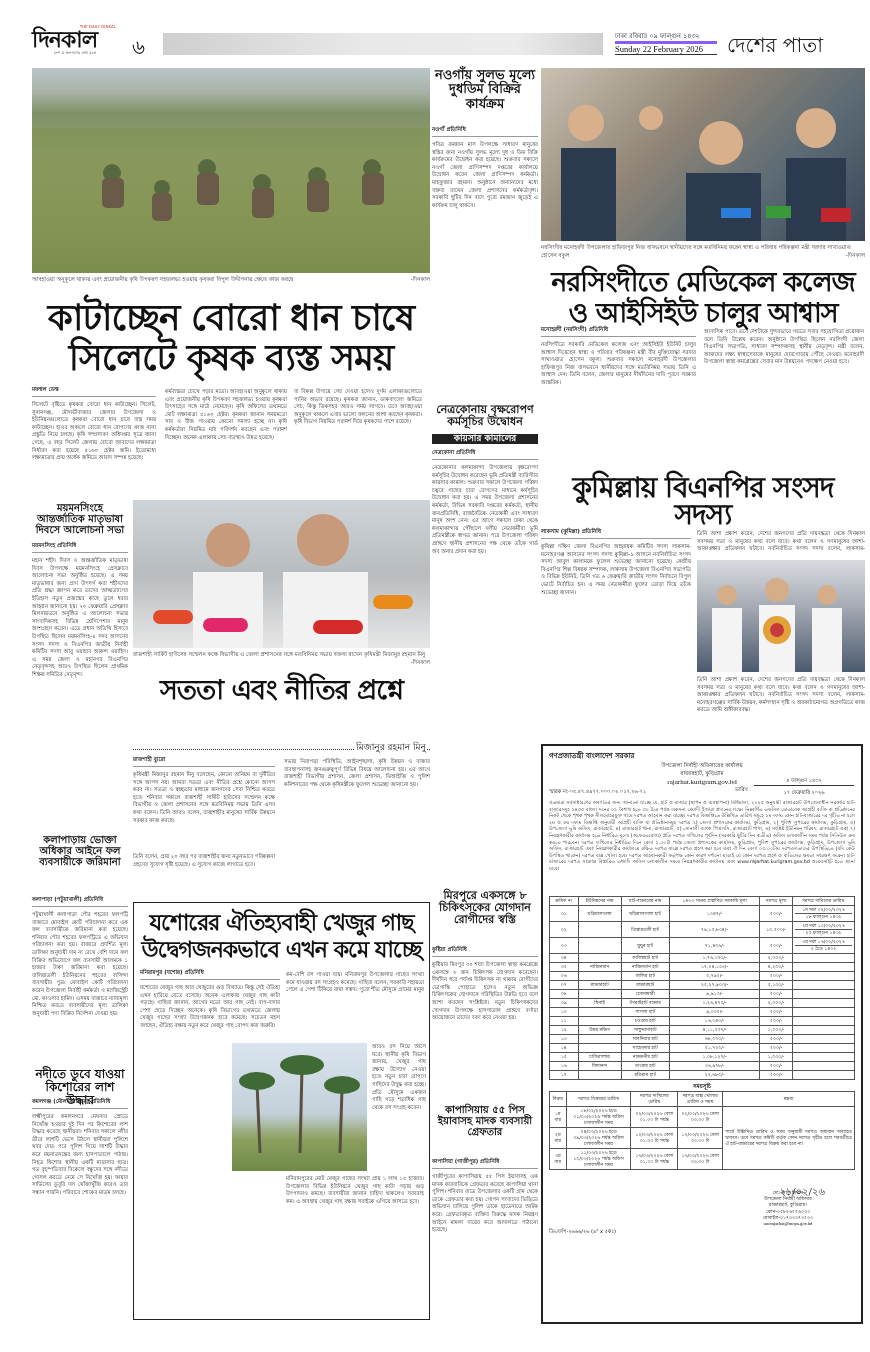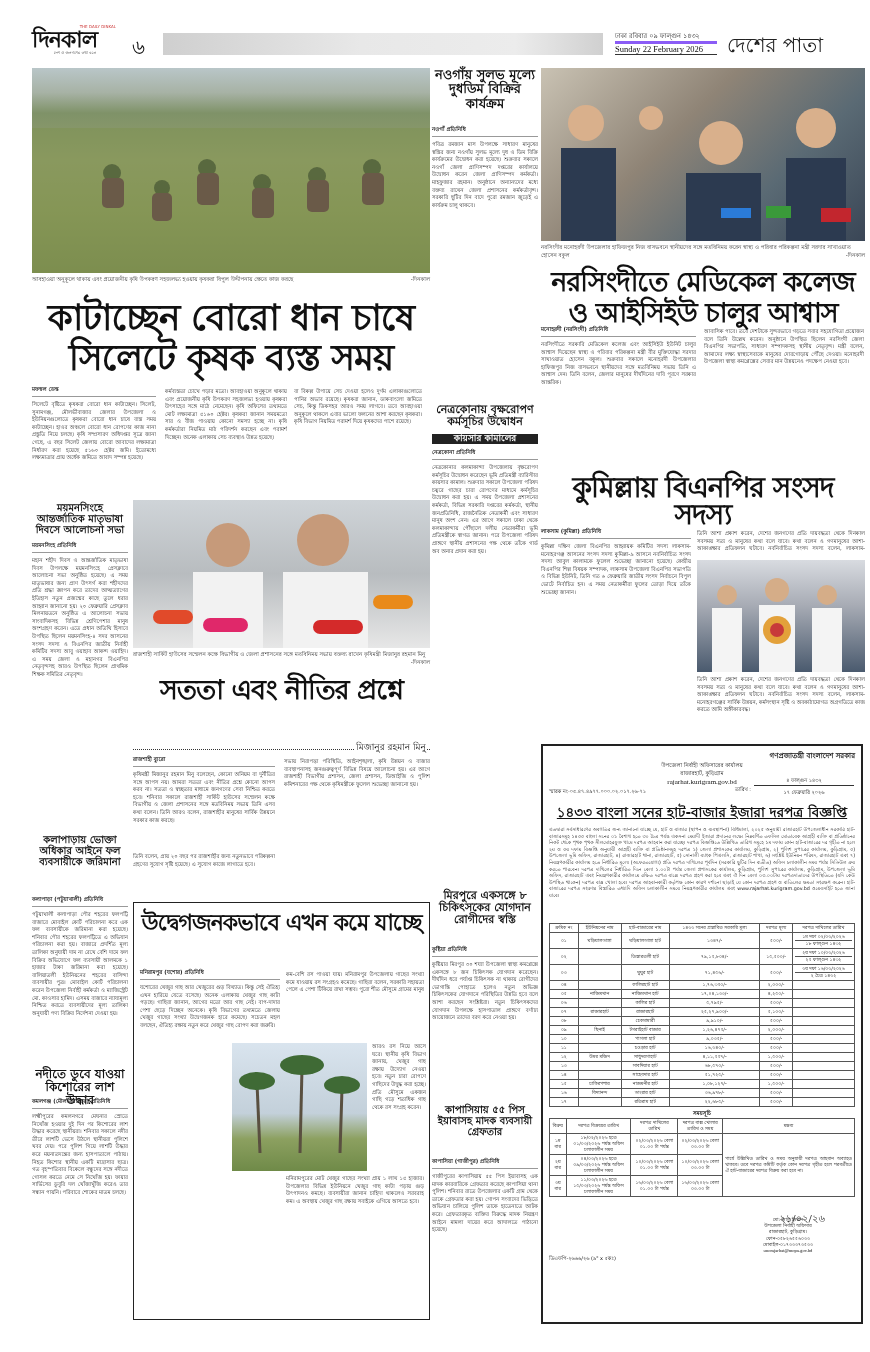--- a/index.html
+++ b/index.html
@@ -200,20 +200,21 @@
 </div>
 
 <div class="abs hl-mid" style="left:32px;top:1068px;width:96px;font-size:12px">নদীতে ডুবে যাওয়া কিশোরের লাশ উদ্ধার</div>
 <div class="abs" style="left:32px;top:1098px;width:96px">
   <div class="byline">কমলগঞ্জ (মৌলভীবাজার) প্রতিনিধি</div>
   <div class="body-text" style="height:212px">লক্ষ্মীপুরের কমলনগরে মেঘনার স্রোতে নিখোঁজ হওয়ার দুই দিন পর কিশোরের লাশ উদ্ধার করেছে স্থানীয়রা। শনিবার সকালে নদীর তীরে লাশটি ভেসে উঠলে স্থানীয়রা পুলিশে খবর দেয়। পরে পুলিশ গিয়ে লাশটি উদ্ধার করে ময়নাতদন্তের জন্য হাসপাতালে পাঠায়। নিহত কিশোর স্থানীয় একটি মাদ্রাসার ছাত্র। গত বৃহস্পতিবার বিকেলে বন্ধুদের সঙ্গে নদীতে গোসল করতে নেমে সে নিখোঁজ হয়। ফায়ার সার্ভিসের ডুবুরি দল খোঁজাখুঁজি করেও তার সন্ধান পায়নি। পরিবারে শোকের মাতম চলছে।</div>
 </div>
 
 <div class="abs boxed" style="left:133px;top:902px;width:297px;height:418px">
   <div class="hl-big" style="font-size:22px;line-height:27px;margin-top:6px">
+    <div>যশোরের ঐতিহ্যবাহী খেজুর গাছ</div>
     <div>উদ্বেগজনকভাবে এখন কমে যাচ্ছে</div>
   </div>
   <div style="position:absolute;left:6px;top:66px;width:140px">
     <div class="byline">মনিরামপুর (যশোর) প্রতিনিধি</div>
     <div class="body-text" style="height:340px">যশোরের খেজুর গাছ আর খেজুরের গুড় বিখ্যাত। কিন্তু সেই ঐতিহ্য এখন হারিয়ে যেতে বসেছে। অনেক এলাকায় খেজুর গাছ কাটা পড়ছে। গাছিরা জানান, আগের মতো আর গাছ নেই। বাপ-দাদার পেশা ছেড়ে দিচ্ছেন অনেকে। কৃষি বিভাগের তথ্যমতে জেলায় খেজুর গাছের সংখ্যা উদ্বেগজনক হারে কমেছে। সচেতন মহল বলছেন, ঐতিহ্য রক্ষায় নতুন করে খেজুর গাছ রোপণ করা জরুরি।</div>
   </div>
   <div class="body-text" style="position:absolute;left:152px;top:68px;width:138px;height:22px">কম-বেশি রস পাওয়া যায়। মনিরামপুর উপজেলায় গাছের সংখ্যা কমে যাওয়ায় রস সংগ্রহও কমেছে। গাছিরা বলেন, সরকারি সহায়তা পেলে এ পেশা টিকিয়ে রাখা সম্ভব। পুরো শীত মৌসুমে গ্রামের মানুষ ভোরে খেজুরের রস খাওয়ার জন্য অপেক্ষা করে।</div>
   <div class="photo" style="position:absolute;left:98px;top:140px;width:135px;height:128px;background:linear-gradient(180deg,#d9e4ee,#c3d0da 55%,#8ca060 75%,#6f8a48)">
     <svg width="135" height="128">
       <g stroke="#5a5040" stroke-width="3">
@@ -238,31 +239,30 @@
   <div class="body-text" style="height:96px">কুষ্টিয়ার মিরপুর ৩০ শয্যা উপজেলা স্বাস্থ্য কমপ্লেক্সে একসঙ্গে ৮ জন চিকিৎসক যোগদান করেছেন। দীর্ঘদিন ধরে পর্যাপ্ত চিকিৎসক না থাকায় রোগীদের ভোগান্তি পোহাতে হলেও নতুন অভিজ্ঞ চিকিৎসকের যোগদানে পরিস্থিতির উন্নতি হবে বলে আশা করছেন সংশ্লিষ্টরা। নতুন চিকিৎসকদের যোগদান উপলক্ষে হাসপাতাল প্রাঙ্গণে বর্ণাঢ্য আয়োজনে তাদের বরণ করে নেওয়া হয়।</div>
 </div>
 
 <div class="abs hl-mid" style="left:432px;top:1104px;width:106px;font-size:10px">কাপাসিয়ায় ৫৫ পিস ইয়াবাসহ মাদক ব্যবসায়ী গ্রেফতার</div>
 <div class="abs" style="left:432px;top:1158px;width:106px">
   <div class="byline">কাপাসিয়া (গাজীপুর) প্রতিনিধি</div>
   <div class="body-text" style="height:146px">গাজীপুরের কাপাসিয়ায় ৫৫ পিস ইয়াবাসহ এক মাদক কারবারিকে গ্রেফতার করেছে কাপাসিয়া থানা পুলিশ। শনিবার রাতে উপজেলার একটি গ্রাম থেকে তাকে গ্রেফতার করা হয়। গোপন সংবাদের ভিত্তিতে অভিযান চালিয়ে পুলিশ তাকে হাতেনাতে আটক করে। গ্রেফতারকৃত ব্যক্তির বিরুদ্ধে মাদক নিয়ন্ত্রণ আইনে মামলা দায়ের করে আদালতে পাঠানো হয়েছে।</div>
 </div>
 
 <div class="abs notice">
-  <div style="text-align:right;font-size:7px;font-weight:bold">গণপ্রজাতন্ত্রী বাংলাদেশ সরকার</div>
+  <div style="text-align:left;font-size:7px;font-weight:bold">গণপ্রজাতন্ত্রী বাংলাদেশ সরকার</div>
   <div style="text-align:center;font-size:5.5px">উপজেলা নির্বাহী অফিসারের কার্যালয়</div>
   <div style="text-align:center;font-size:5.5px">রাজারহাট, কুড়িগ্রাম</div>
   <div style="text-align:center;font-size:7px;font-family:'Liberation Serif',serif">rajarhat.kurigram.gov.bd</div>
   <div style="position:relative;height:14px;font-size:5px">
     <span style="position:absolute;left:0;top:2px">স্মারক নং-০৫.৪৭.৪৯৭৭.০০০.০২.০১৭.২৬-৭১</span>
     <span style="position:absolute;left:186px;top:0">তারিখ :</span>
     <span style="position:absolute;left:205px;top:-9px;width:100px;text-align:center;border-bottom:1px solid #333">৪ ফাল্গুন ১৪৩২</span>
     <span style="position:absolute;left:205px;top:3px;width:100px;text-align:center">১৭ ফেব্রুয়ারি ২০২৬</span>
   </div>
-  <div style="text-align:center;font-size:13.5px;font-weight:bold;text-decoration:underline;margin:2px 0">১৪৩৩ বাংলা সনের হাট-বাজার ইজারা দরপত্র বিজ্ঞপ্তি</div>
   <div class="body-text" style="font-size:4.8px;line-height:6.6px;height:94px">এতদ্বারা সর্বসাধারণের অবগতির জন্য জানানো যাচ্ছে যে, হাট ও বাজার (স্থাপন ও ব্যবস্থাপনা) বিধিমালা, ২০২৫ অনুযায়ী রাজারহাট উপজেলাধীন সরকারি হাট-বাজারসমূহ ১৪৩৩ বাংলা সনের ০১ বৈশাখ হতে ৩০ চৈত্র পর্যন্ত একসনা মেয়াদী ইজারা প্রদানের লক্ষ্যে নিম্নবর্ণিত তফসিল মোতাবেক আগ্রহী ব্যক্তি বা প্রতিষ্ঠানের নিকট থেকে পৃথক পৃথক সীলমোহরযুক্ত খামে দরপত্র আহবান করা যাচ্ছে। দরপত্র বিজ্ঞপ্তিতে উল্লিখিত তারিখ সমূহে ১ম দফায় কোন হাট-বাজারের দর গৃহীত না হলে ২য় ও ৩য় দফায় বিজ্ঞপ্তি অনুযায়ী আগ্রহী ব্যক্তি বা প্রতিষ্ঠানসমূহ দরপত্র ১) জেলা প্রশাসকের কার্যালয়, কুড়িগ্রাম, ২) পুলিশ সুপারের কার্যালয়, কুড়িগ্রাম, ৩) উপজেলা ভূমি অফিস, রাজারহাট, ৪) রাজারহাট থানা, রাজারহাট, ৫) সোনালী ব্যাংক পিএলসি, রাজারহাট শাখা, ৬) সংশ্লিষ্ট ইউনিয়ন পরিষদ, রাজারহাট এবং ৭) নিয়ন্ত্রণকারীর কার্যালয় হতে নির্ধারিত মূল্যে (অফেরতযোগ্য) প্রতি দরপত্র দাখিলের পূর্বদিন (সরকারি ছুটির দিন ব্যতীত) অফিস চলাকালীন সময় পর্যন্ত সিডিউল ক্রয় করতে পারবেন। দরপত্র দাখিলের নির্ধারিত দিনে বেলা ১.০০টা পর্যন্ত জেলা প্রশাসকের কার্যালয়, কুড়িগ্রাম, পুলিশ সুপারের কার্যালয়, কুড়িগ্রাম, উপজেলা ভূমি অফিস, রাজারহাট এবং নিয়ন্ত্রণকারীর কার্যালয়ে রক্ষিত দরপত্র বাক্সে দরপত্র গ্রহণ করা হবে এবং ঐ দিন বেলা ০৩.০০টায় দরপত্রদাতাদের উপস্থিতিতে (যদি কেউ উপস্থিত থাকেন) দরপত্র বাক্স খোলা হবে। দরপত্র আহবানকারী কর্তৃপক্ষ কোন কারণ দর্শানো ছাড়াই যে কোন দরপত্র গ্রহণ ও বাতিলের ক্ষমতা সংরক্ষণ করেন। হাট-বাজারের দরপত্র সংক্রান্ত বিস্তারিত তথ্যাদি অফিস চলাকালীন সময়ে নিয়ন্ত্রণকারীর কার্যালয় এবং www.rajarhat.kurigram.gov.bd ওয়েবসাইট হতে জানা যাবে।</div>
   <table id="tender-table" style="width:100%;margin-top:2px">
     <thead>
         <tr id="tender-head">
           <th>ক্রমিক নং</th>
           <th>ইউনিয়নের নাম</th>
           <th>হাট-বাজারের নাম</th>
           <th>১৪৩৩ সনের প্রস্তাবিত সরকারি মূল্য</th>
           <th>দরপত্র মূল্য</th>
           <th>দরপত্র দাখিলের তারিখ</th>

